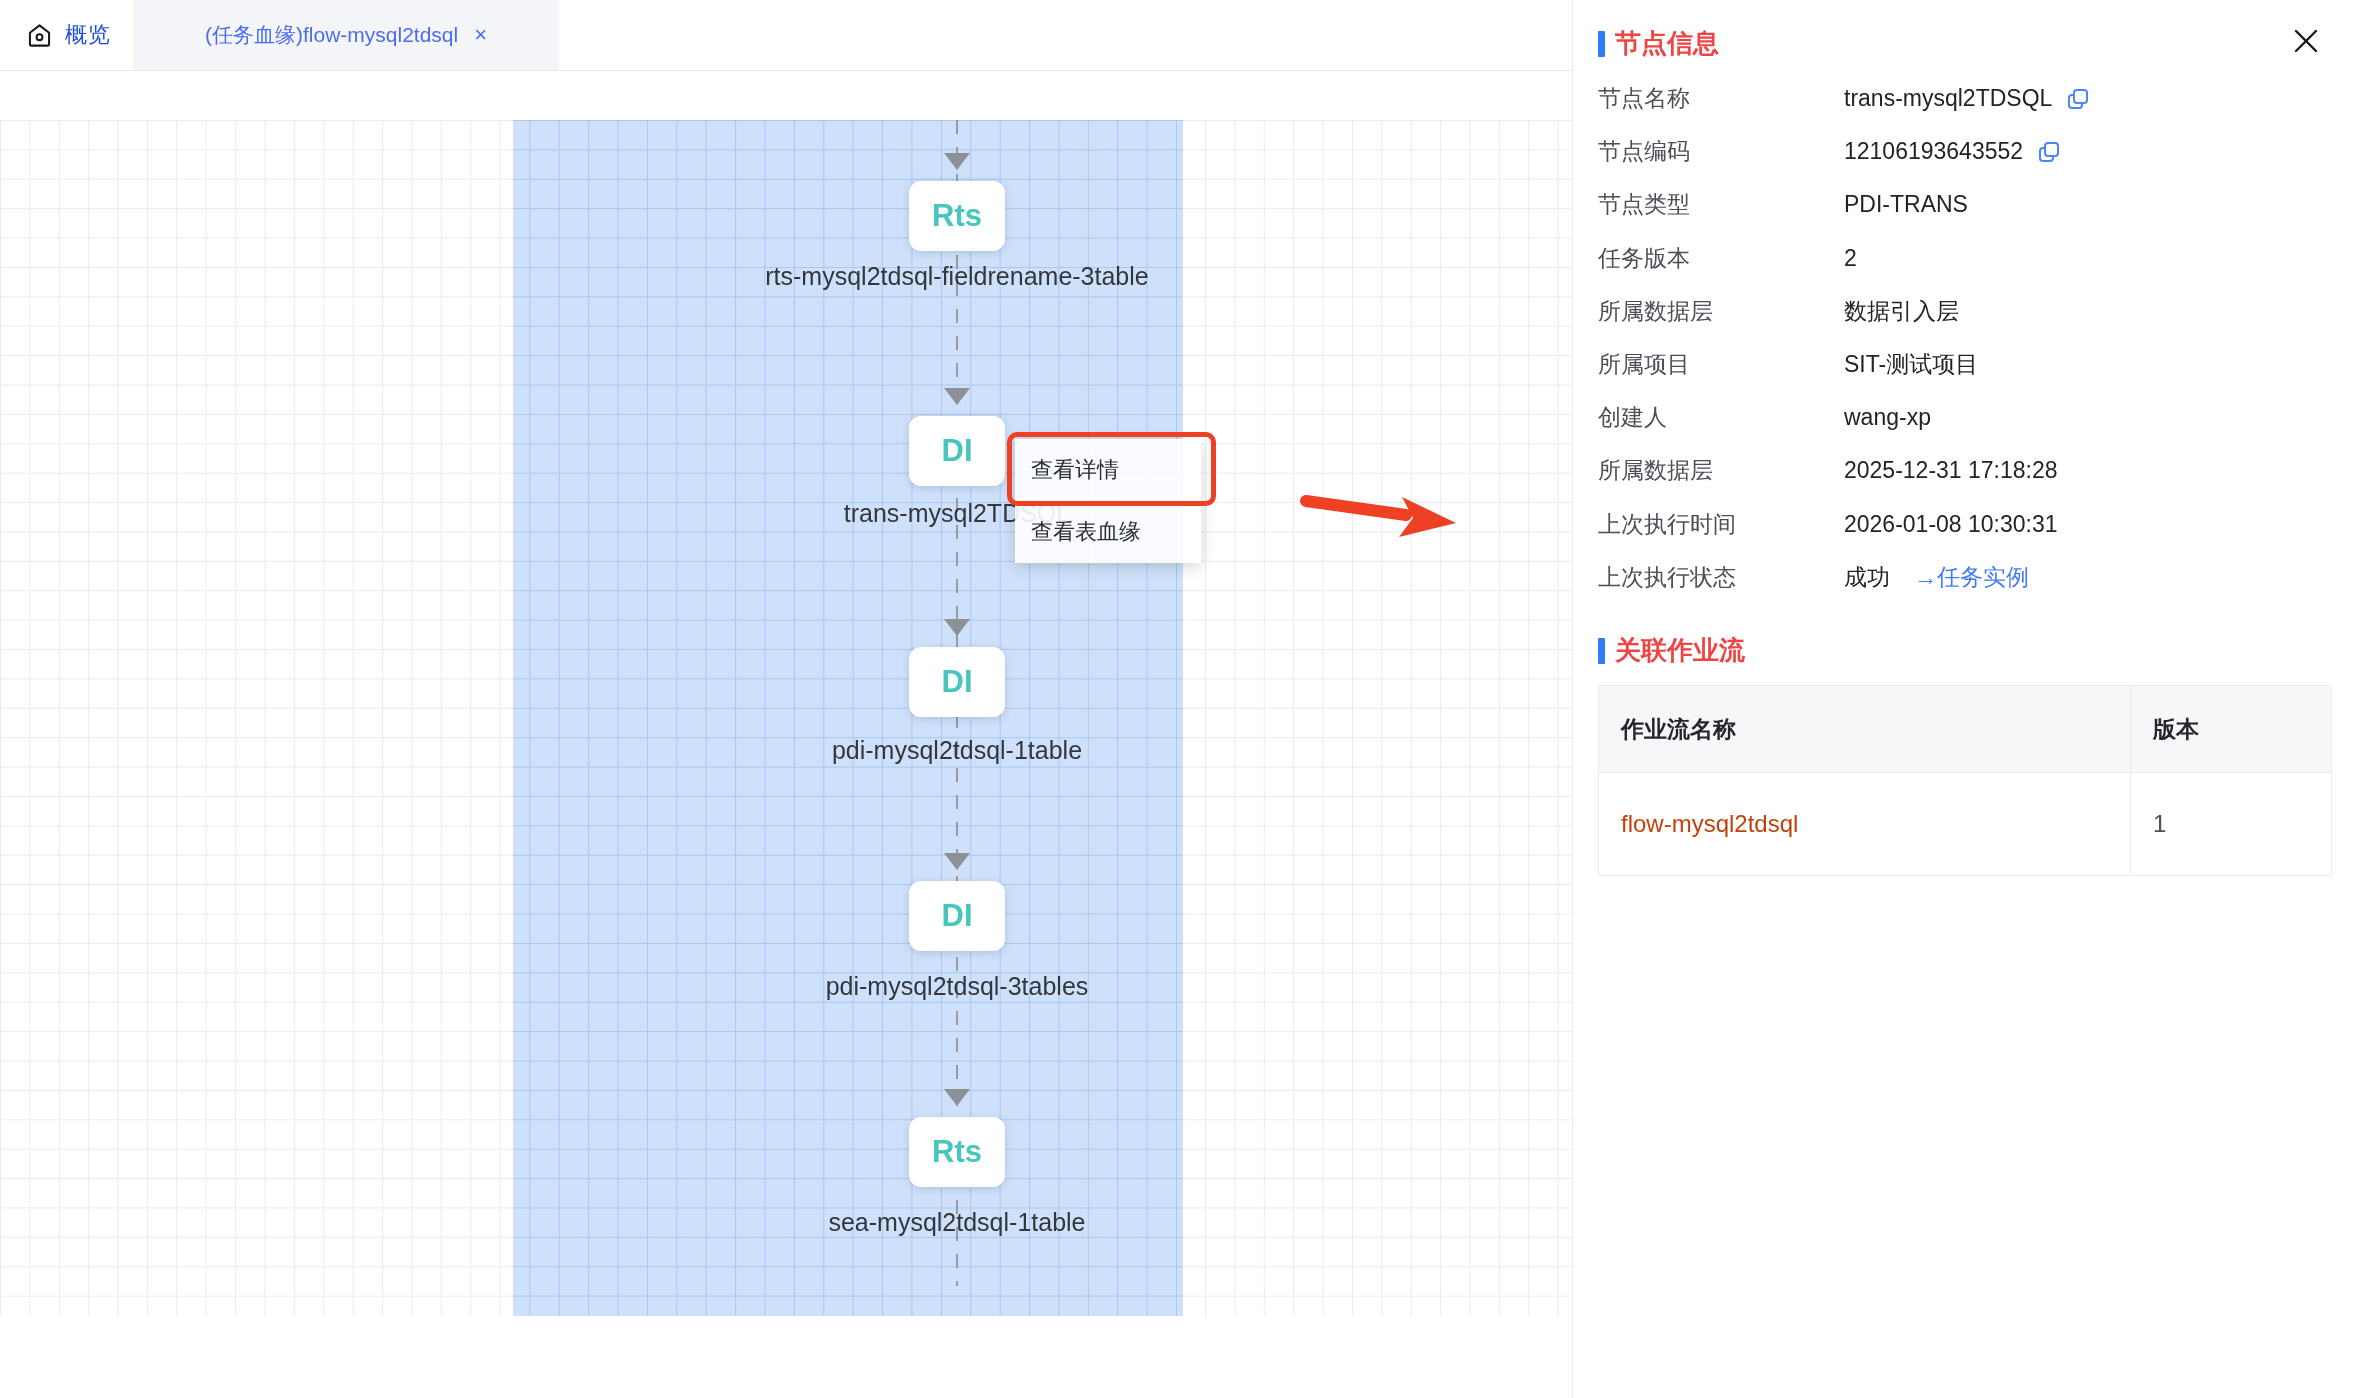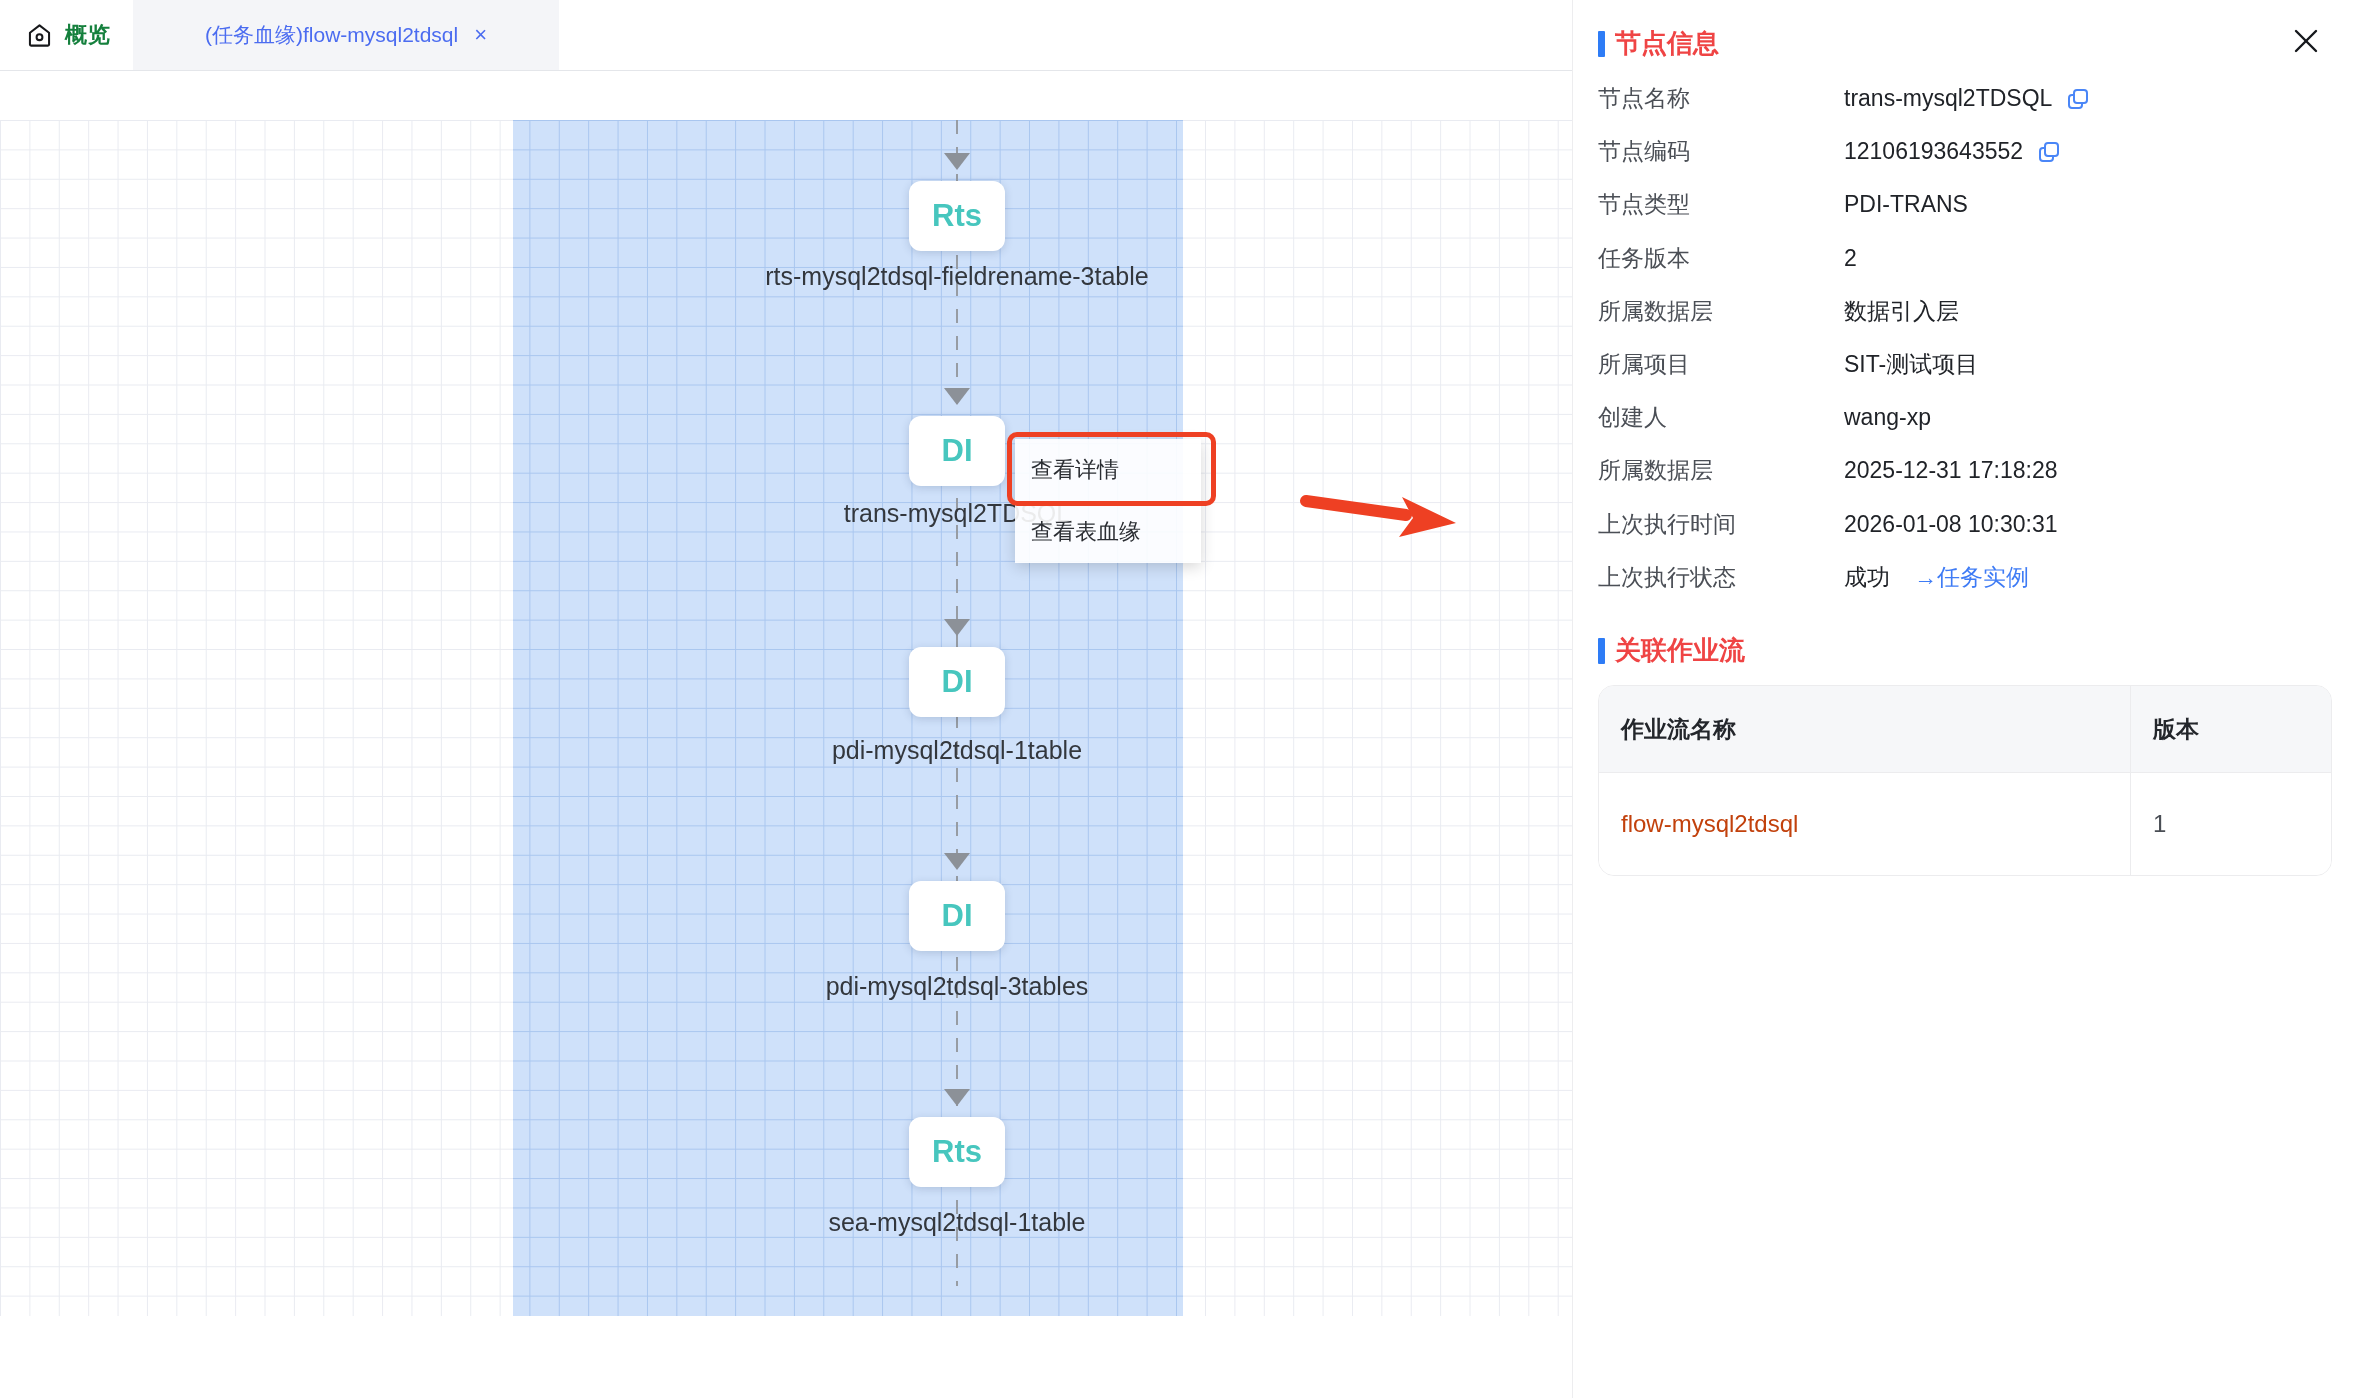--- a/index.html
+++ b/index.html
@@ -4,21 +4,21 @@
 <style>
   html,body{margin:0;padding:0;}
   body{font-family:"Liberation Sans","DejaVu Sans",sans-serif;background:#fff;}
   #app{position:relative;width:2354px;height:1398px;overflow:hidden;background:#fff;}
 
   
   .topbar{position:absolute;left:0;top:0;width:100%;height:70px;background:#fff;
           border-bottom:1px solid #e4e6ea;z-index:30;}
   .home-item{position:absolute;left:26px;top:0;height:70px;display:flex;align-items:center;
              gap:12px;cursor:pointer;}
-  .home-item .txt{font-size:22px;color:#15803d;font-weight:700;letter-spacing:1px;}
+  .home-item .txt{font-size:22px;color:#1d4ed8;font-weight:400;letter-spacing:1px;}
   .tab{position:absolute;left:133px;top:0;width:426px;height:70px;background:#f4f5f8;
        display:flex;align-items:center;justify-content:center;gap:16px;cursor:pointer;}
   .tab .txt{font-size:21px;color:#4b6cf0;}
   .tab .close-x{font-size:22px;color:#4b6cf0;line-height:1;}
 
   
   .canvas{position:absolute;left:0;top:55px;width:1572px;height:1327px;background:#fff;}
   .grid-area{position:absolute;left:0;top:65px;width:1572px;height:1196px;
     background-color:#fff;
     background-image:linear-gradient(#e9ebf1 1px,transparent 1px),
@@ -63,21 +63,21 @@
   .t1{top:26px}.t2{top:633px}
 
   .info-rows{position:absolute;left:25px;top:72px;width:730px;}
   .info-row{display:flex;align-items:center;height:53.2px;}
   .info-label{width:246px;font-size:23px;color:#4b4f56;flex:none;}
   .info-value{font-size:23px;color:#202328;display:flex;align-items:center;gap:10px;}
   .copy-btn{display:inline-flex;cursor:pointer;margin-left:4px;}
   .status-link{color:#3e7bf5;cursor:pointer;margin-left:14px;font-size:23px;text-decoration:none;}
 
   .wf-table{position:absolute;left:25px;top:685px;width:732px;border:1px solid #ececee;
-    border-radius:16px;border-collapse:separate;border-spacing:0;overflow:hidden;background:#fff;}
+    border-radius:1px;border-collapse:separate;border-spacing:0;overflow:hidden;background:#fff;}
   .wf-head{display:flex;background:#f6f7f9;height:86px;border-bottom:1px solid #ececee;}
   .wf-body{display:flex;height:102px;background:#fff;}
   .cell{display:flex;align-items:center;padding-left:22px;box-sizing:border-box;}
   .c1{width:532px;border-right:1px solid #ececee;}
   .c2{flex:1;}
   .wf-head .cell{font-size:23px;font-weight:600;color:#23262b;}
   .wf-body .cell{font-size:24px;color:#4a4e55;}
   .wf-link{color:#c2410c;cursor:pointer;text-decoration:none;}
 </style>
 </head>

